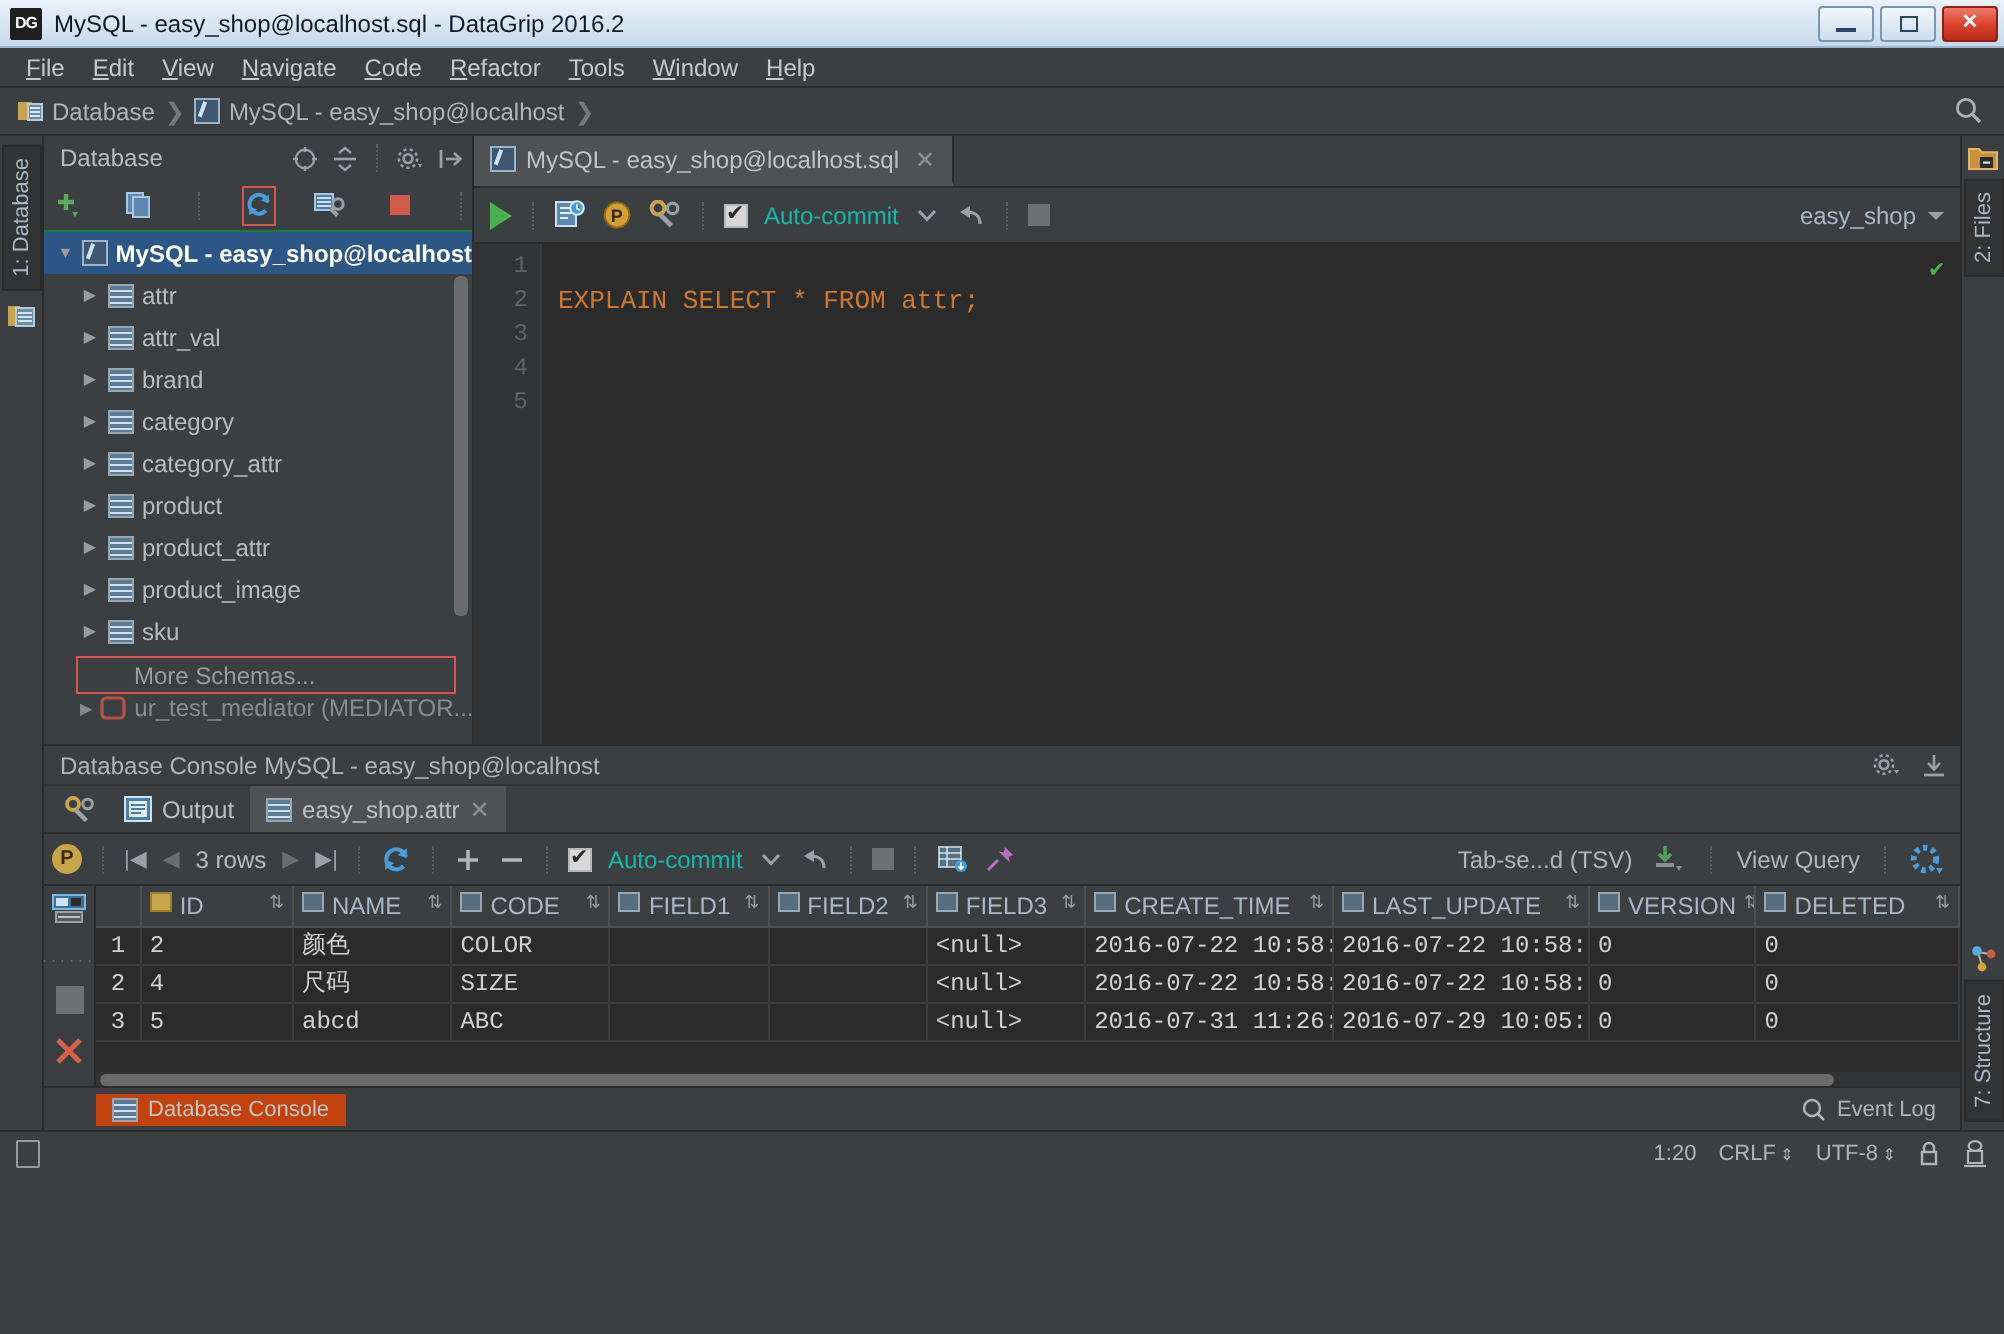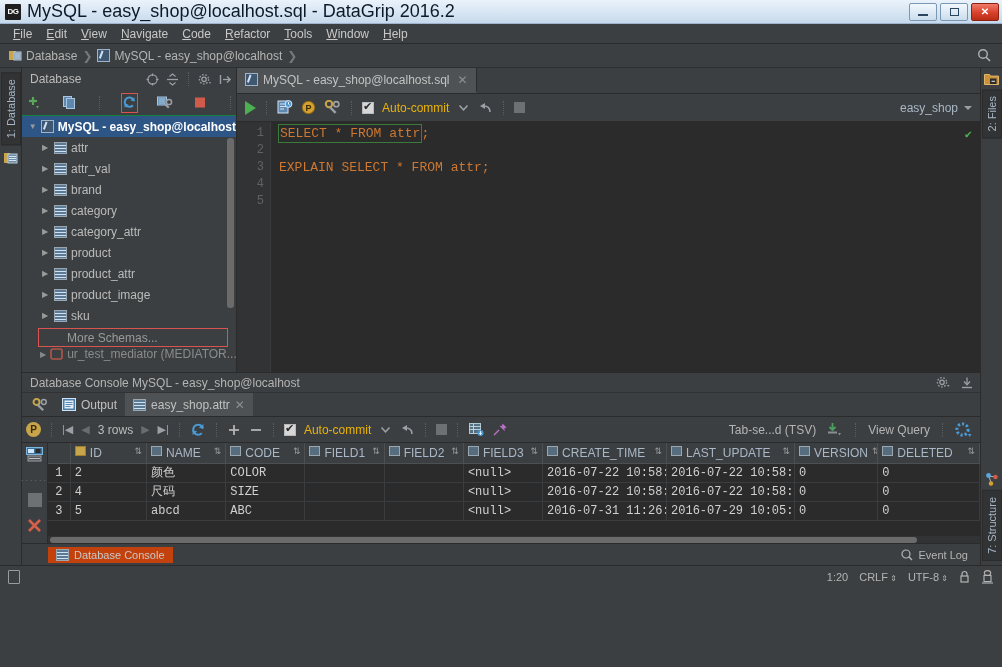--- a/index.html
+++ b/index.html
@@ -26,21 +26,21 @@
     padding-left: 5px;
     color: #0b1b2b;
   }
   .dg-logo {
     width: 16px; height: 16px; flex: 0 0 16px;
     background: #1f1f1f; color: #fff;
     font-size: 8px; font-weight: bold;
     display: flex; align-items: center; justify-content: center;
     border-radius: 1px; letter-spacing: -0.5px;
   }
-  .title-text { margin-left: 6px; font-size: 18px; color: #0c1a29; }
+  .title-text { margin-left: 6px; font-size: 12px; color: #0c1a29; }
   .winbtns { margin-left: auto; display: flex; align-items: center; padding-right: 3px; gap: 3px; }
   .winbtn {
     width: 28px; height: 18px;
     border: 1px solid #7a97b4;
     border-radius: 2px;
     background: linear-gradient(#f3f8fd, #dde9f4 55%, #cbdcec);
     display: flex; align-items: center; justify-content: center;
     color: #1d3348; font-size: 10px; line-height: 1;
   }
   .winbtn.close {
@@ -197,21 +197,21 @@
     border-top: 7px solid transparent; border-bottom: 7px solid transparent;
   }
   .chk {
     width: 12px; height: 12px; border: 1px solid #b9b9b9; background: #d7d7d7;
     position: relative; display: inline-block;
   }
   .chk::after {
     content: "✔"; position: absolute; left: 0px; top: -3px;
     font-size: 11px; color: #2b2b2b;
   }
-  .ac-label { color: #eab308; font-size: 12px; }
+  .ac-label { color: #14b8a6; font-size: 12px; }
   .caret-dn { width: 0; height: 0; border-top: 4px solid #9e9e9e; border-left: 4px solid transparent; border-right: 4px solid transparent; }
   .schema-sel { margin-left: auto; display: flex; align-items: center; gap: 6px; color: #a9b7c6; }
   .stopsq { width: 11px; height: 11px; background: #6e7173; }
 
   .editor {
     flex: 1 1 auto; display: flex; min-height: 0;
     background: #2b2b2b; position: relative;
   }
   .gutter {
     width: 34px; flex: 0 0 34px;
@@ -642,21 +642,20 @@
 
           <div class="editor">
             <div class="gutter">
               <div>1</div>
               <div>2</div>
               <div>3</div>
               <div>4</div>
               <div>5</div>
             </div>
             <div class="code">
-              <div class="ln"><span class="stmt-box"><span class="kw">SELECT * FROM attr</span></span><span class="punc">;</span></div>
               <div class="ln">&nbsp;</div>
               <div class="ln"><span class="kw">EXPLAIN SELECT * FROM attr</span><span class="punc">;</span></div>
               <div class="ln">&nbsp;</div>
               <div class="ln">&nbsp;</div>
               <div class="ed-mark-ok">✔</div>
             </div>
           </div>
         </div>
       </div>
 

